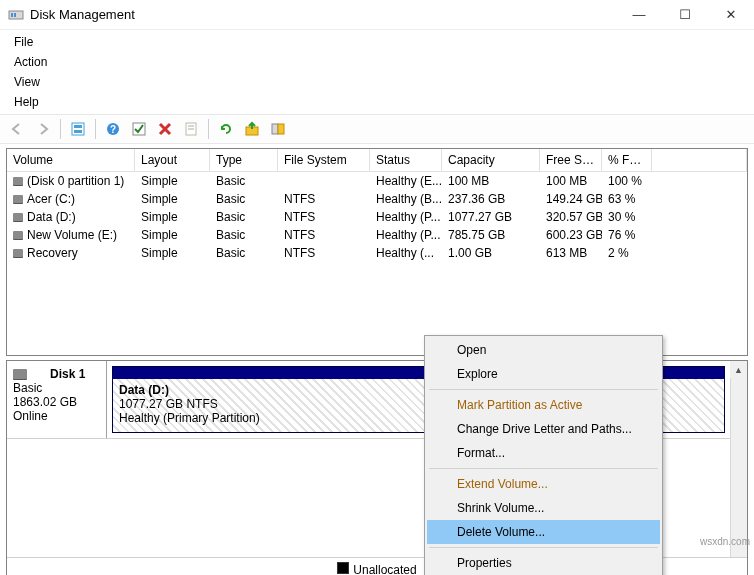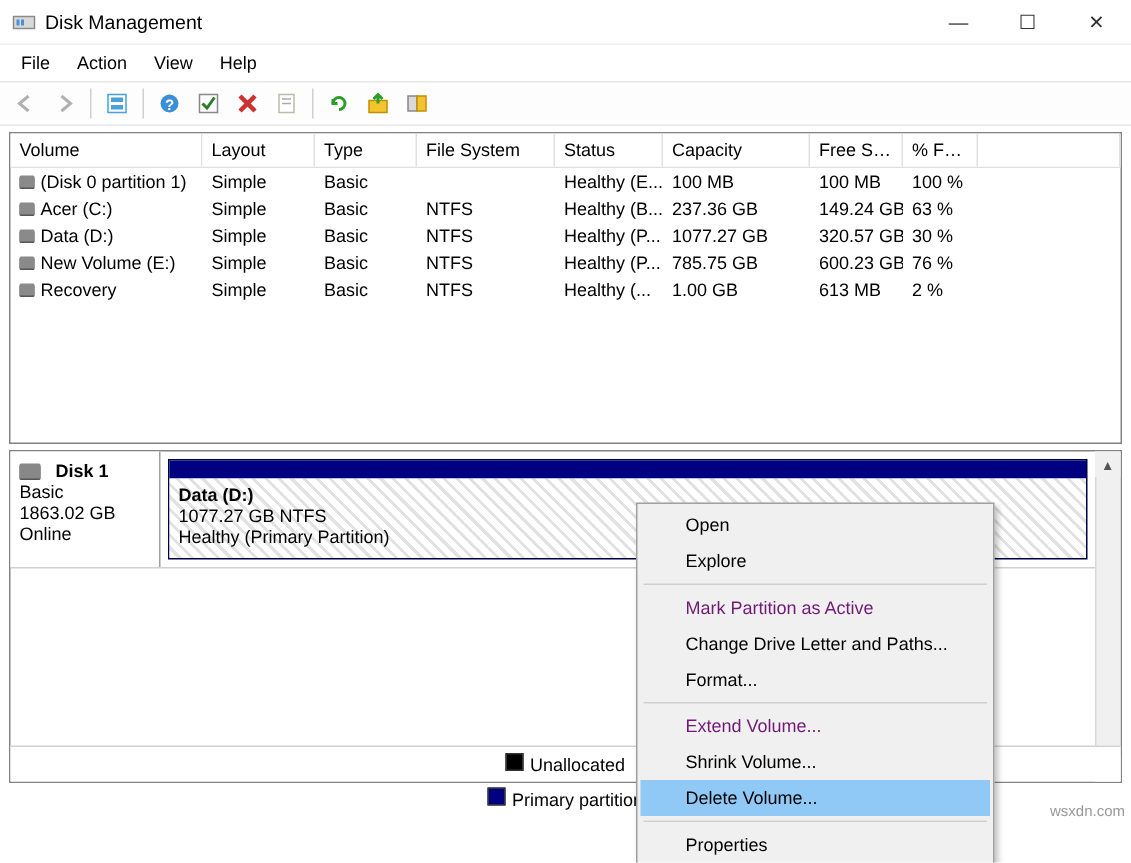--- a/index.html
+++ b/index.html
@@ -18,21 +18,21 @@
     display: flex;
     align-items: center;
     height: 30px;
     padding: 0 0 0 8px;
     background: #fff;
     border-bottom: 1px solid #eee;
   }
   .titlebar .icon { width:16px; height:16px; margin-right:6px; display:flex; align-items:center; justify-content:center; }
   .titlebar .title { flex:1; font-size:13px; }
   .winbtn { width:46px; height:30px; display:flex; align-items:center; justify-content:center; font-size:13px; color:#333; }
-  .menubar { display:flex; gap:2px; padding:3px 6px; background:#fff; }
+  .menubar { display:flex; gap:2px; padding:3px 6px; background:#fff;flex-direction:column; }
   .menubar .mi { padding:2px 8px; }
   .toolbar { display:flex; align-items:center; gap:4px; padding:3px 6px; border-top:1px solid #e8e8e8; border-bottom:1px solid #e8e8e8; background:#fdfdfd; }
   .tbtn { width:22px; height:22px; display:flex; align-items:center; justify-content:center; border:1px solid transparent; }
   .tsep { width:1px; height:20px; background:#d0d0d0; margin:0 2px; }
   .upper {
     border:1px solid #828282;
     margin:4px 6px 0 6px;
     background:#fff;
     height:208px;
     overflow:hidden;
@@ -47,21 +47,21 @@
   .c0{width:128px;} .c1{width:75px;} .c2{width:68px;} .c3{width:92px;} .c4{width:72px;} .c5{width:98px;} .c6{width:62px;} .c7{width:50px;} .cLast{flex:1;}
   .lower {
     margin:4px 6px 0 6px;
     border:1px solid #828282;
     background:#fff;
     height:222px;
     position:relative;
   }
   .disk-row { display:flex; height:78px; border-bottom:1px solid #d0d0d0; }
   .disk-info { width:100px; border-right:1px solid #a0a0a0; padding:6px 6px; background:#fff; position:relative; }
-  .disk-info .dname { font-weight:700; display:flex; align-items:center; gap:10px; }
+  .disk-info .dname { font-weight:700; display:flex; align-items:center; gap:23px; }
   .disk-info .dname .dicon { width:14px; height:10px; background:#888; border-radius:1px; display:inline-block; box-shadow:0 1px 0 #555; }
   .disk-block-wrap { flex:1; padding:5px 5px 5px 5px; display:flex; }
   .disk-block { flex:1; border:1px solid #000040; position:relative; }
   .disk-block .topstripe { height:12px; background:#000080; }
   .disk-block .blockbody {
     padding:4px 6px;
     height:calc(100% - 12px);
     background: repeating-linear-gradient(45deg,#ffffff,#ffffff 4px,#e2e2e2 4px,#e2e2e2 6px);
   }
   .disk-block .bname { font-weight:700; }
@@ -73,21 +73,21 @@
     position:absolute;
     left:424px; top:335px;
     width:239px;
     background:#f0f0f0;
     border:1px solid #a0a0a0;
     box-shadow:2px 2px 4px rgba(0,0,0,0.25);
     padding:2px;
     z-index:100;
   }
   .ctxmenu .ci { padding:5px 28px 5px 30px; white-space:nowrap; }
-  .ctxmenu .ci.disabled { color:#701a75; }
+  .ctxmenu .ci.disabled { color:#a16207; }
   .ctxmenu .ci.highlight { background:#90c8f6; }
   .ctxmenu .sep { height:1px; background:#d0d0d0; margin:3px 2px; }
   .scroll-corner { position:absolute; top:0; right:0; width:17px; bottom:0; background:#f0f0f0; border-left:1px solid #d8d8d8; }
   .scroll-up, .scroll-down { position:absolute; right:0; width:17px; height:17px; background:#f0f0f0; display:flex; align-items:center; justify-content:center; color:#555; font-size:9px; }
   .scroll-up{top:0;} .scroll-down{bottom:0;}
   svg { display:block; }
 </style>
 </head>
 <body>
 

